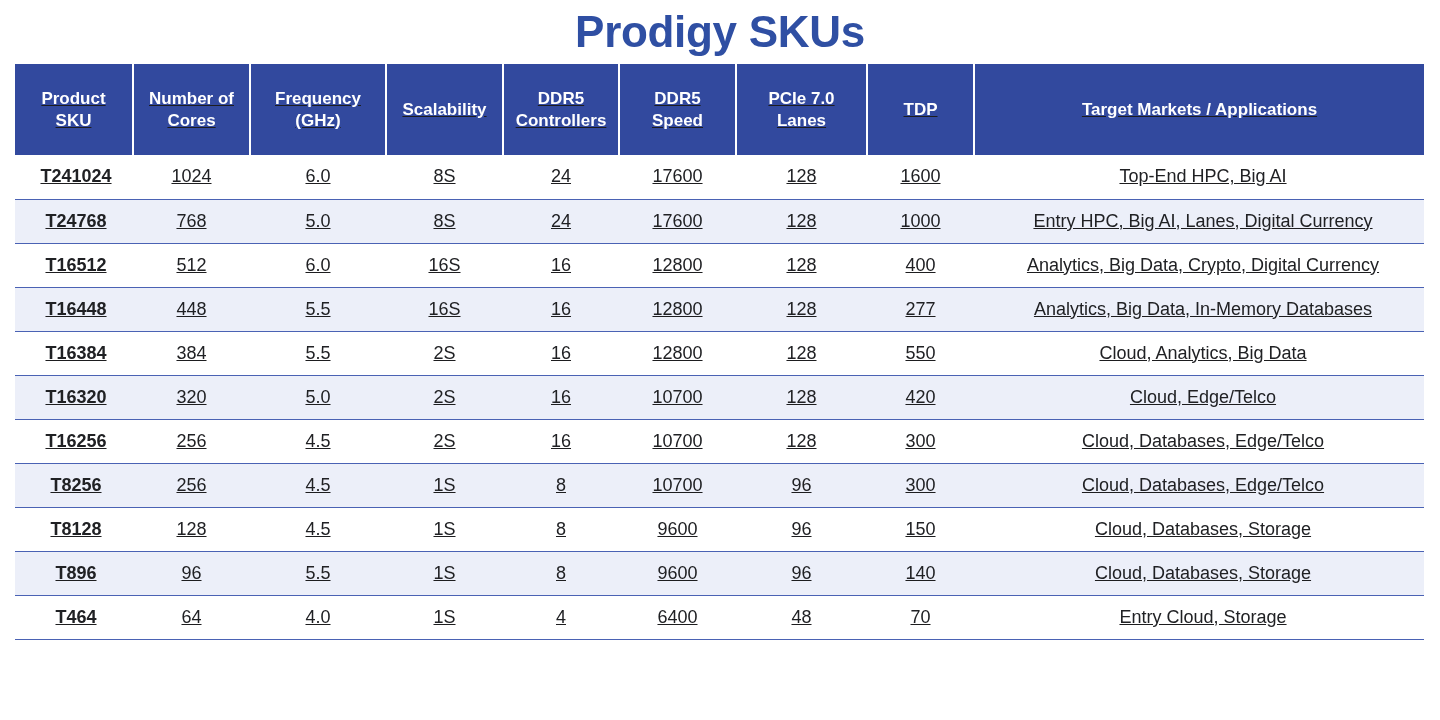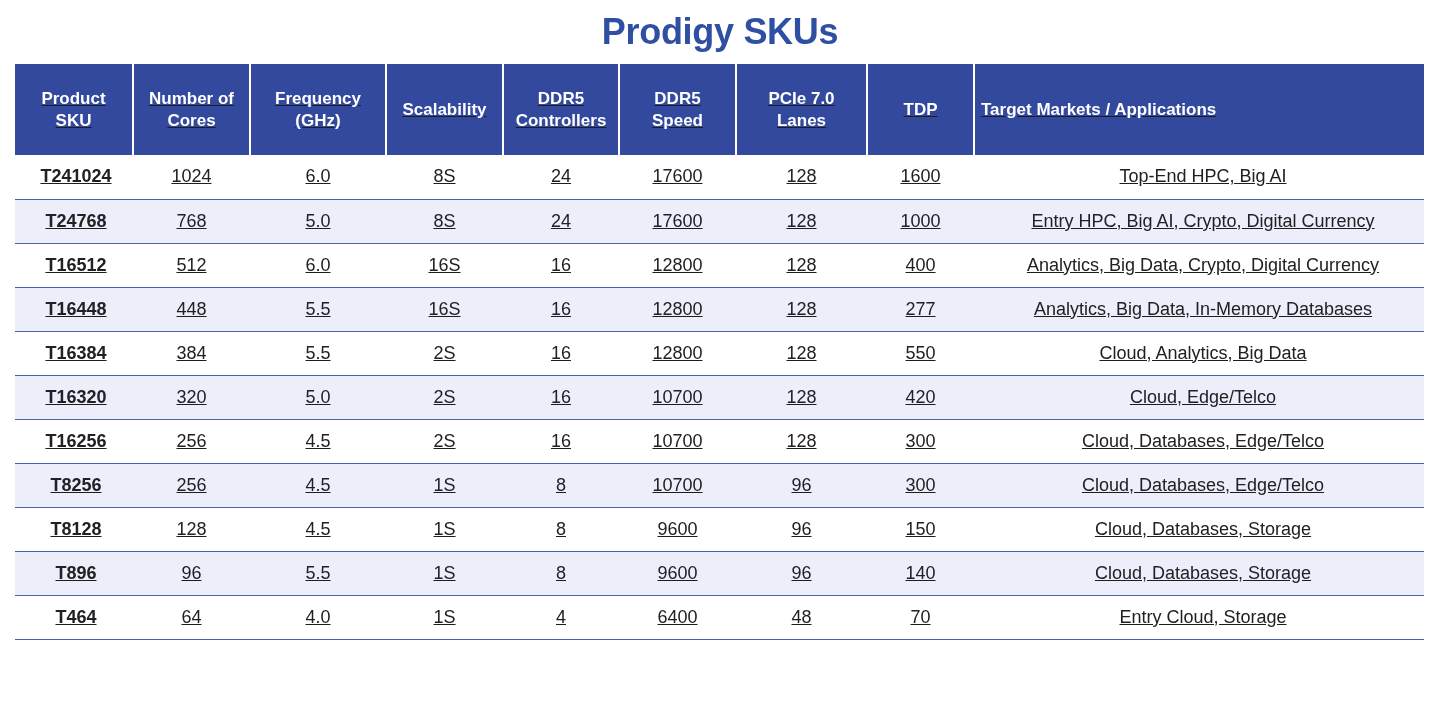--- a/index.html
+++ b/index.html
@@ -18,21 +18,21 @@
   .page {
     width: 1440px;
     height: 720px;
     position: relative;
     box-sizing: border-box;
   }
 
   .page-title {
     text-align: center;
     color: #2f4fa3;
-    font-size: 36px;
+    font-size: 44px;
     font-weight: bold;
     letter-spacing: -0.3px;
     margin: 0;
     padding-top: 2px;
     height: 62px;
     line-height: 60px;
   }
 
   .table-wrap {
     margin: 0 16px 0 15px;
@@ -57,21 +57,21 @@
     vertical-align: middle;
     text-align: center;
     padding: 4px 6px;
     border-right: 2px solid #ffffff;
     box-sizing: border-box;
   }
   table.sku-table thead th:last-child {
     border-right: none;
   }
   table.sku-table thead th.col-markets {
-    text-align: left;
+    text-align: center;
     border-left: 2px solid #ffffff;
   }
 
   
   table.sku-table tbody td {
     height: 44px;
     font-size: 18px;
     color: #202124;
     text-align: center;
     vertical-align: middle;
@@ -178,21 +178,21 @@
           </tr>
           <tr>
             <td class="sku">T24768</td>
             <td>768</td>
             <td>5.0</td>
             <td>8S</td>
             <td>24</td>
             <td>17600</td>
             <td>128</td>
             <td>1000</td>
-            <td class="markets">Entry HPC, Big AI, Crypto, Digital Currency</td>
+            <td class="markets">Entry HPC, Big AI, Lanes, Digital Currency</td>
           </tr>
           <tr>
             <td class="sku">T16512</td>
             <td>512</td>
             <td>6.0</td>
             <td>16S</td>
             <td>16</td>
             <td>12800</td>
             <td>128</td>
             <td>400</td>

